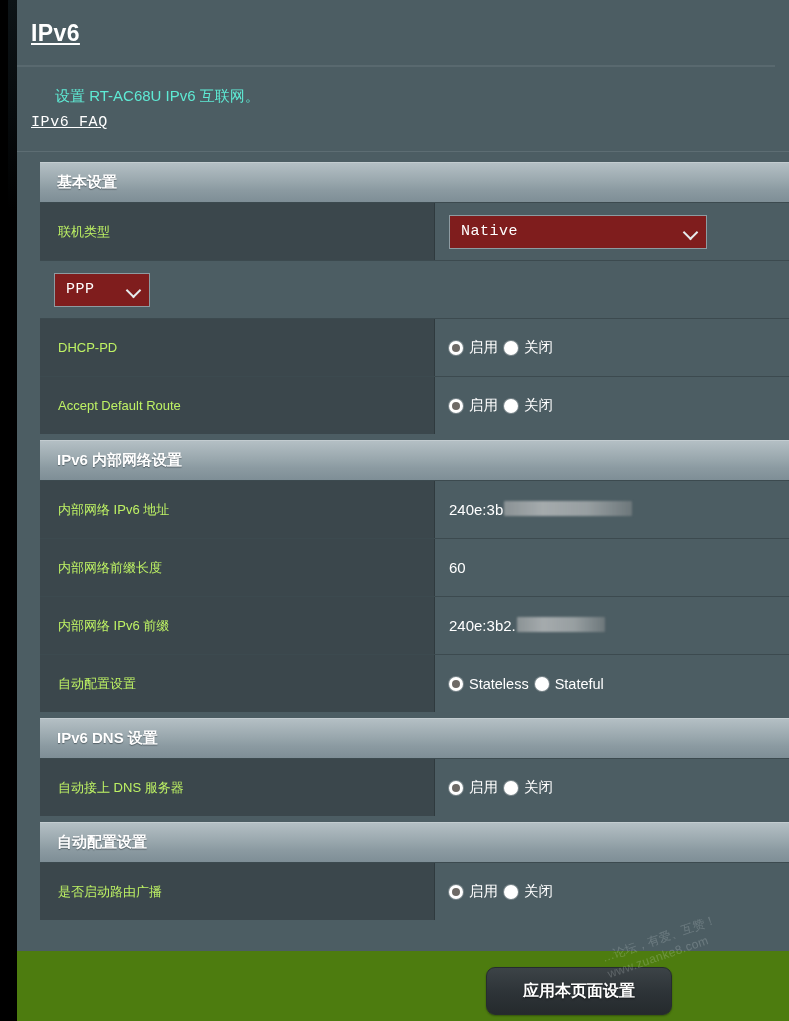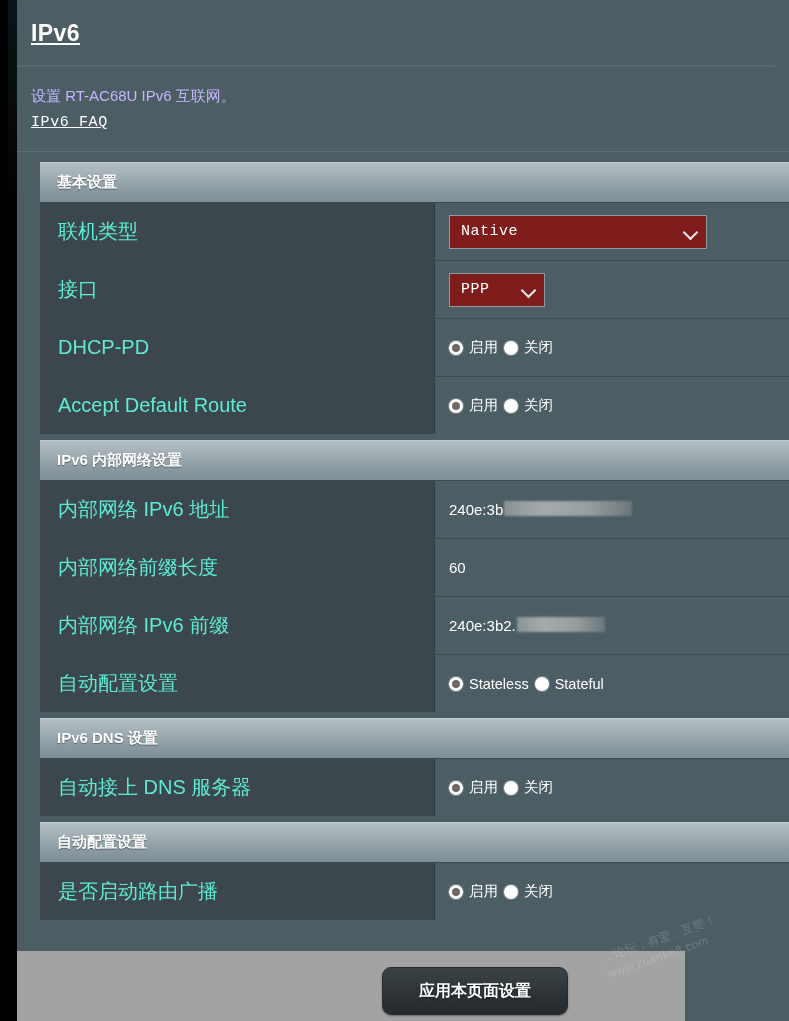--- a/index.html
+++ b/index.html
@@ -55,23 +55,24 @@
   }
   .title-rule {
     margin: 17px 0 0 0;
     height: 2px;
     background: linear-gradient(to bottom, #5a6a70 0%, #5a6a70 50%, #59696f 50%, #59696f 100%);
     border-top: 1px solid #59696f;
     width: 758px;
   }
   .desc {
     font-size: 15px;
-    color: #c4b5fd;
+    color: #5eead4;
     padding: 19px 0 0 14px;
     line-height: 20px;
+    margin-left: 24px;
   }
   .faq-link {
     display: inline-block;
     margin: 8px 0 0 14px;
     font-family: "Liberation Mono", "DejaVu Sans Mono", monospace;
     font-size: 15px;
     color: #ffffff;
     text-decoration: underline;
     letter-spacing: .6px;
     cursor: pointer;
@@ -116,22 +117,22 @@
   }
   .row:first-of-type { border-top: none; }
 
   .row .label {
     width: 395px;
     flex: 0 0 395px;
     background: #3b474c;
     display: flex;
     align-items: center;
     padding-left: 18px;
-    font-size: 20px;
-    color: #5eead4;
+    font-size: 13px;
+    color: #bef264;
     border-right: 1px solid #2f3a3e;
     line-height: 19px;
   }
 
   .row .value {
     flex: 1 1 auto;
     background: #4c5d63;
     display: flex;
     align-items: center;
     padding-left: 14px;
@@ -227,23 +228,23 @@
     vertical-align: middle;
   }
   .redact-bar.b1 { width: 128px; }
   .redact-bar.b2 { width: 88px; }
 
   
   .footer {
     position: absolute;
     left: 17px;
     top: 951px;
-    width: 668px;
+    width: 772px;
     height: 70px;
-    background: #a3a3a3;
+    background: #4d7c0f;
   }
   .apply-btn {
     position: absolute;
     right: 117px;
     top: 16px;
     width: 186px;
     height: 48px;
     border-radius: 9px;
     background: linear-gradient(to bottom, #3c4347 0%, #2d3337 55%, #252a2d 100%);
     border: 1px solid #262c2f;
@@ -302,21 +303,20 @@
         <div class="label">联机类型</div>
         <div class="value">
           <div class="select wide">
             <span class="sel-text">Native</span>
             <span class="chev"></span>
           </div>
         </div>
       </div>
 
       <div class="row">
-        <div class="label">接口</div>
         <div class="value">
           <div class="select narrow">
             <span class="sel-text">PPP</span>
             <span class="chev"></span>
           </div>
         </div>
       </div>
 
       <div class="row">
         <div class="label">DHCP-PD</div>

